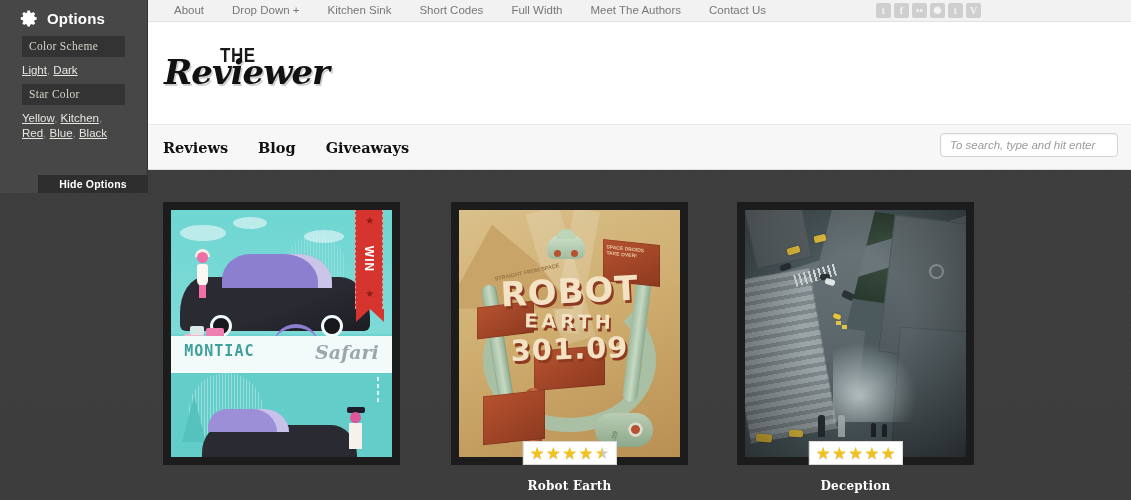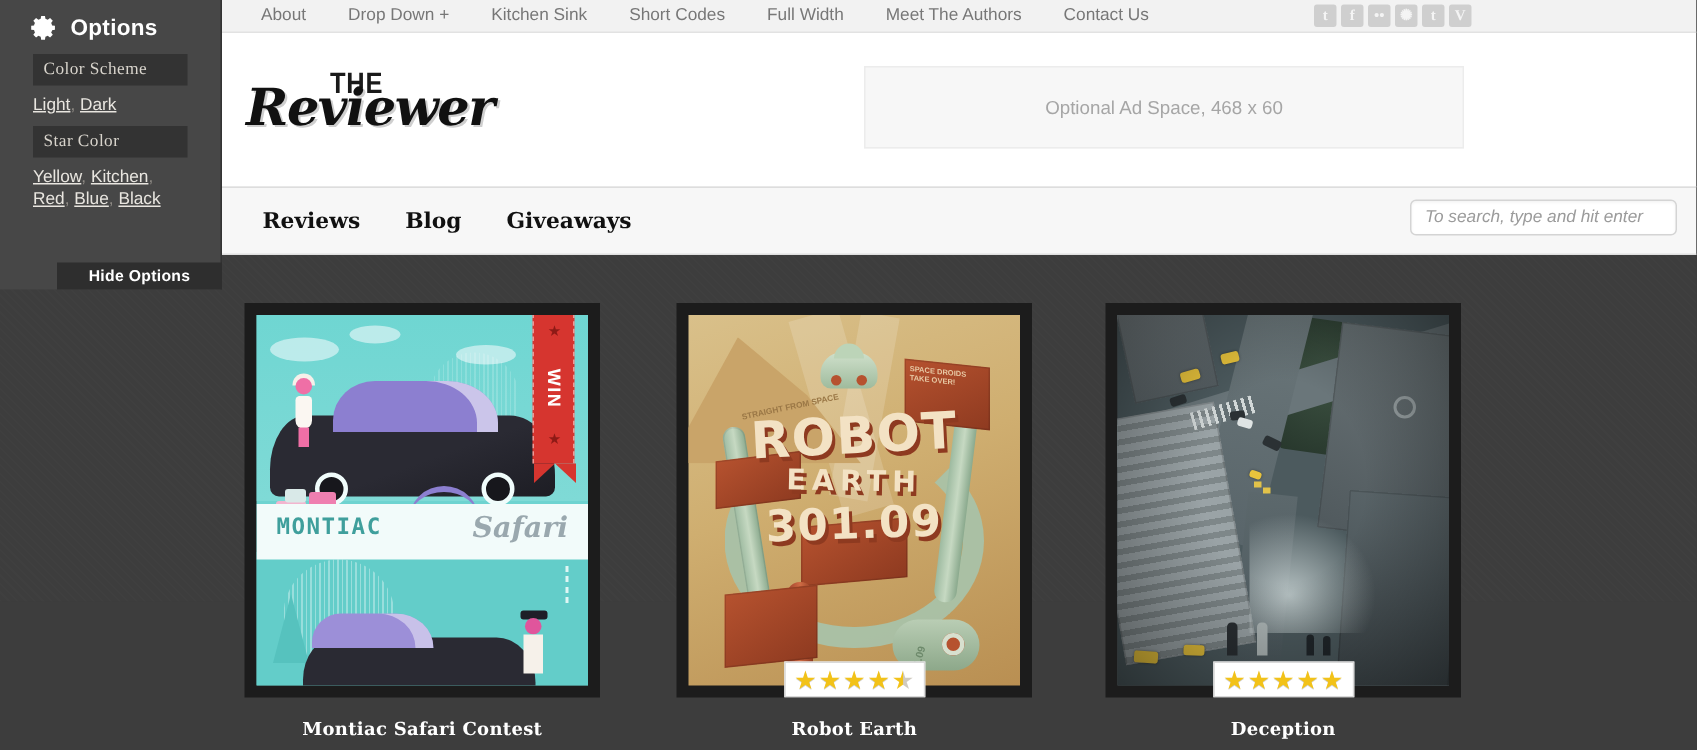--- a/index.html
+++ b/index.html
@@ -130,21 +130,21 @@
   }
 
   
   #mainnav {
     height: 45px;
     background: #f7f7f7;
     border-bottom: 1px solid #e0e0e0;
     position: relative;
     display: flex; align-items: center;
   }
-  #mainnav-links { display: flex; align-items: flex-start; padding-left: 12px; }
+  #mainnav-links { display: flex; align-items: flex-start; }
   #mainnav-links a {
     color: #111111; text-decoration: none;
     font-family: "DejaVu Serif", serif;
     font-weight: bold; font-size: 14.5px;
     padding: 0 15px;
     white-space: nowrap;
   }
   #search-input {
     position: absolute; right: 13px; top: 8px;
     width: 178px; height: 24px;
@@ -487,21 +487,20 @@
         <span class="social-icon">t</span>
         <span class="social-icon">V</span>
       </div>
     </div>
 
     <div id="logoband">
       <a id="logo" href="#">
         <span class="the">THE</span>
         <span class="reviewer">Reviewer</span>
       </a>
-      <div id="ad-space">Optional Ad Space, 468 x 60</div>
     </div>
 
     <div id="mainnav">
       <nav id="mainnav-links">
         <a href="#">Reviews</a>
         <a href="#">Blog</a>
         <a href="#">Giveaways</a>
       </nav>
       <input id="search-input" type="text" placeholder="To search, type and hit enter" style="">
     </div>
@@ -545,21 +544,20 @@
               <span class="head"></span>
               <span class="body"></span>
             </div>
             <div class="ribbon">
               <span class="st st1">★</span>
               <span class="wintxt">WIN</span>
               <span class="st st2">★</span>
             </div>
           </div>
         </div>
-        <div class="card-title">Montiac Safari Contest</div>
       </div>
 
       <div class="card c2">
         <div class="card-frame">
           <div class="poster p2">
             <div class="ray ray1"></div>
             <div class="ray ray2"></div>
             <div class="mount"></div>
             <div class="arc"></div>
             <div class="arm arm-l"></div>

